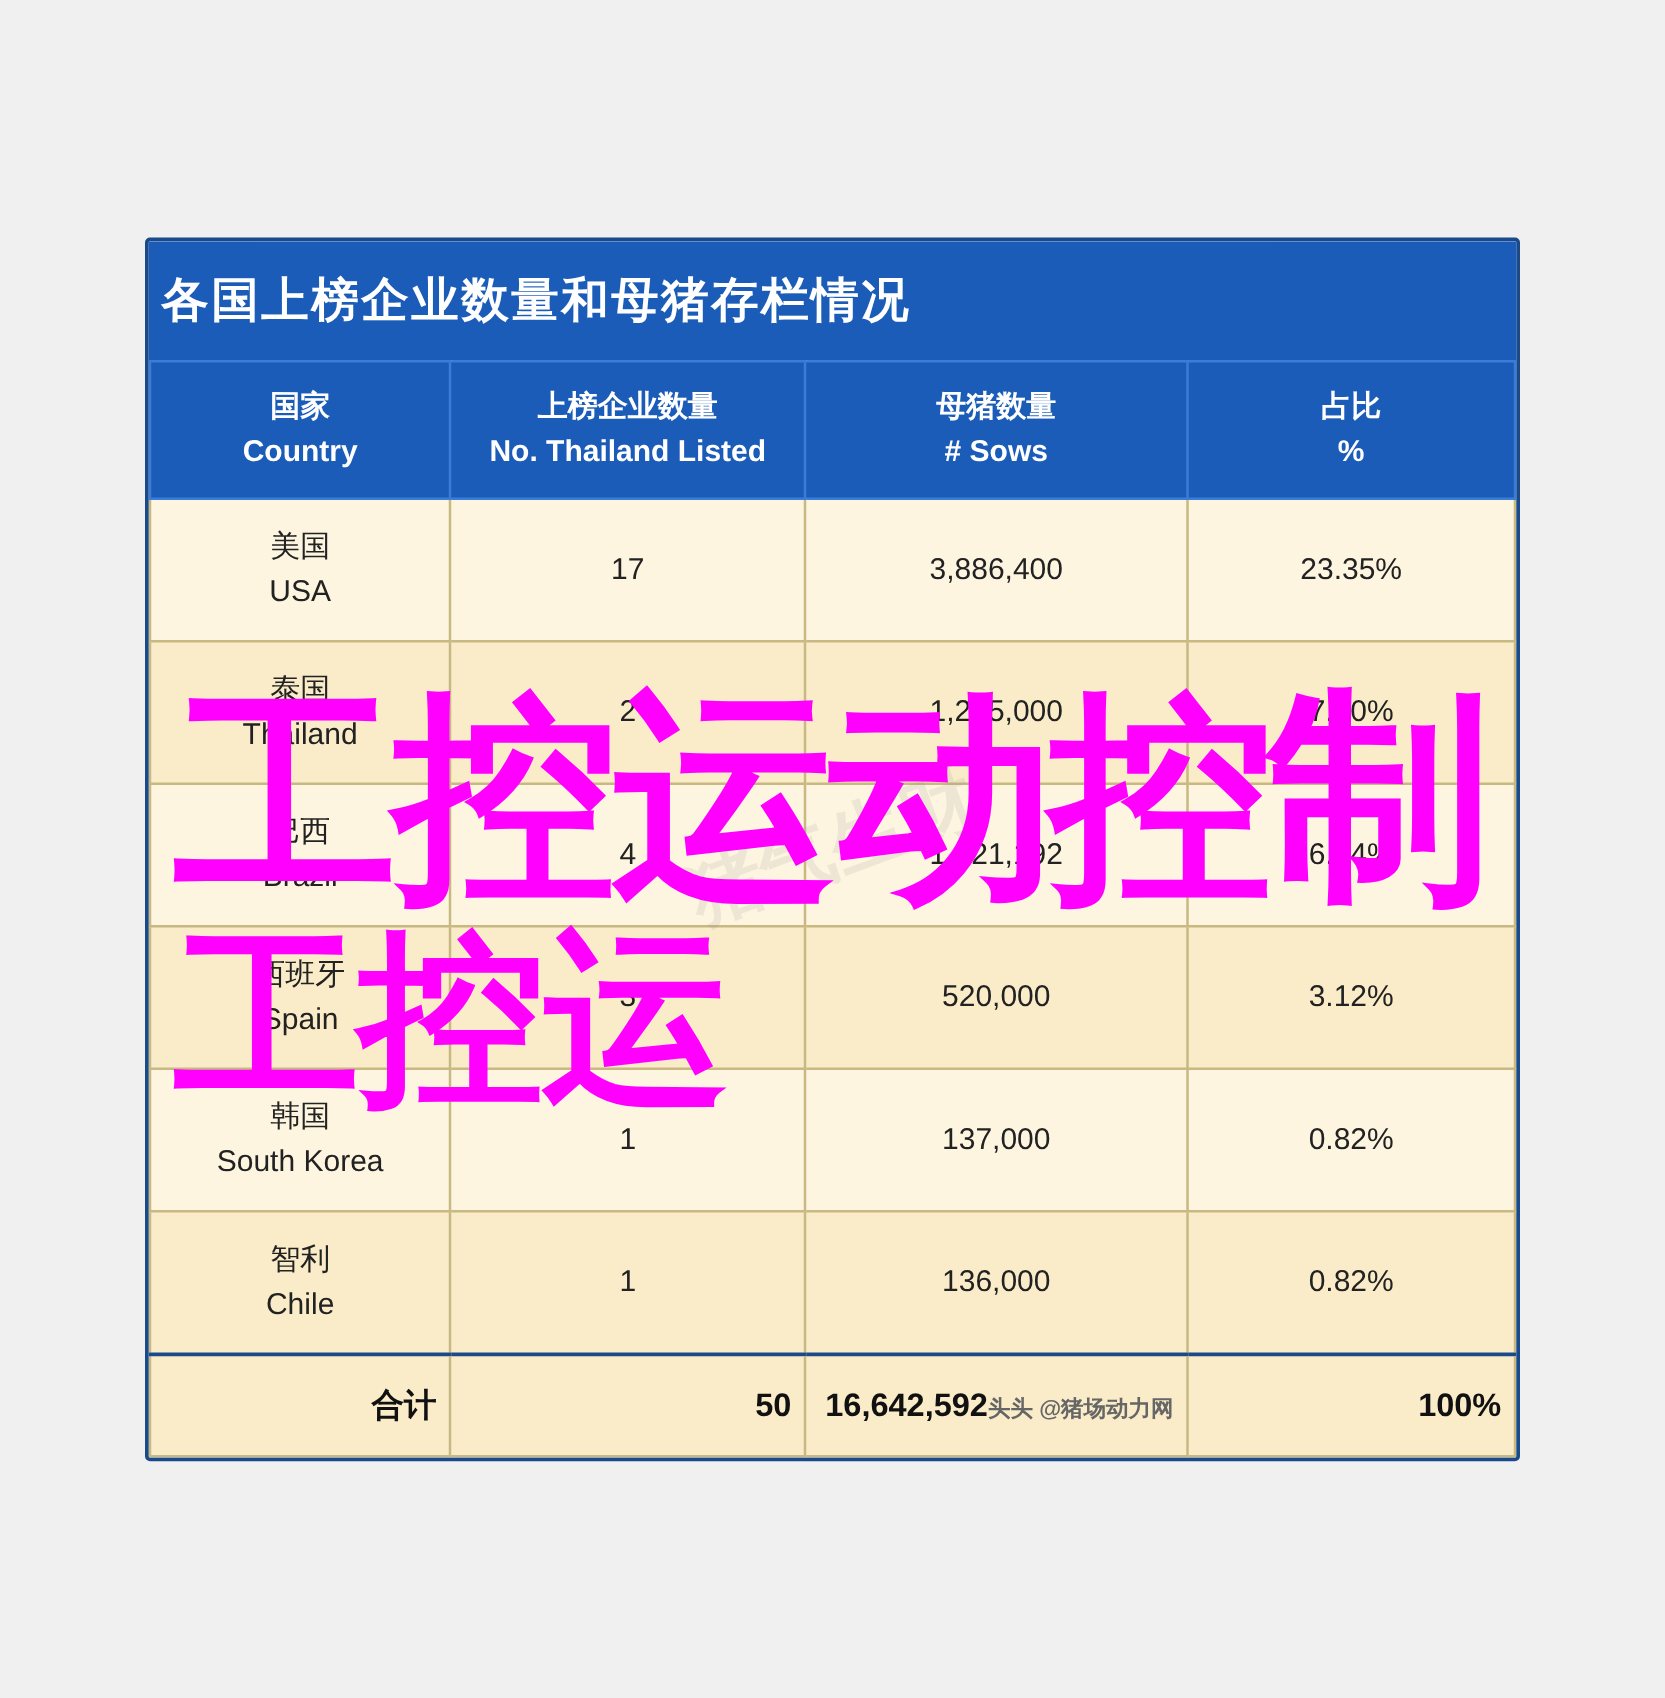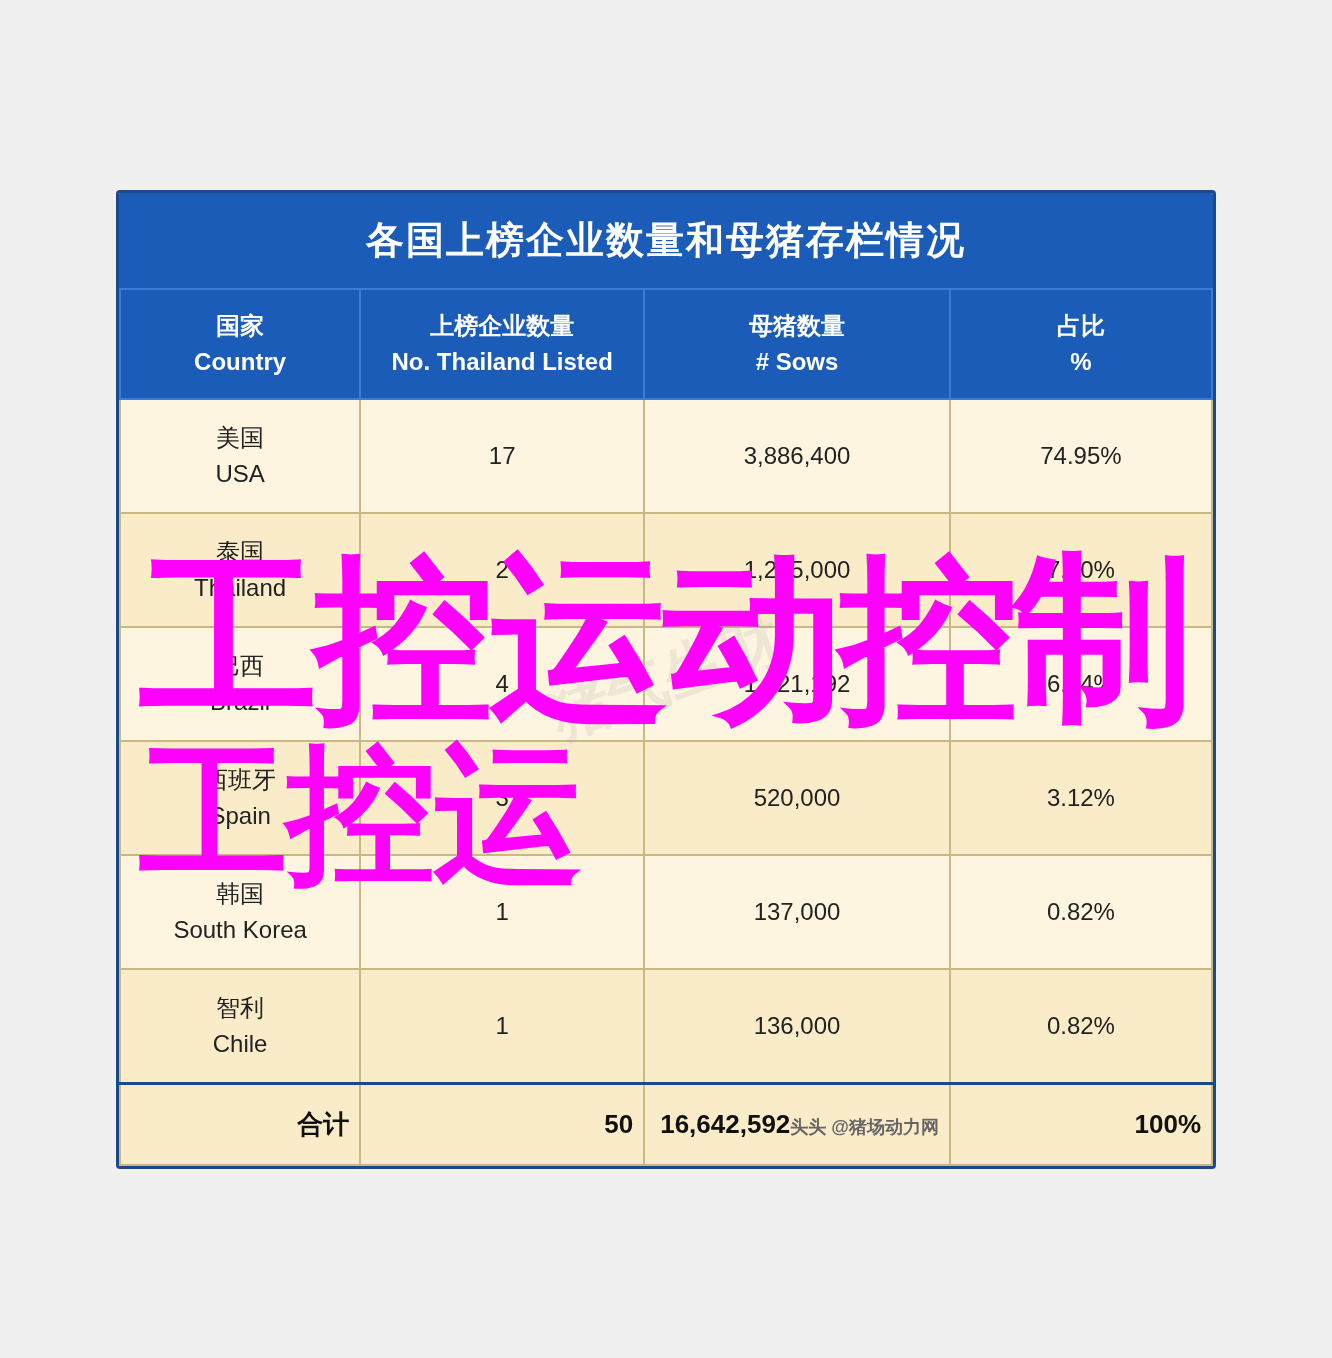--- a/index.html
+++ b/index.html
@@ -24,21 +24,20 @@
       background: #fff;
       border: 3px solid #1a4a8a;
       border-radius: 4px;
       overflow: hidden;
       position: relative;
     }
 
     .table-title {
       background: #1a5cb8;
       color: #fff;
-      text-align: center;
       font-size: 38px;
       font-weight: bold;
       padding: 22px 10px;
       letter-spacing: 2px;
     }
 
     table {
       width: 100%;
       border-collapse: collapse;
     }
@@ -186,21 +185,21 @@
       </tr>
     </thead>
     <tbody id="table-body">
 
         <tr>
       <td>
         美国<br>USA
       </td>
       <td>17</td>
       <td>3,886,400</td>
-      <td>74.95%</td>
+      <td>23.35%</td>
     </tr>
         <tr>
       <td>
         泰国<br>Thailand
       </td>
       <td>2</td>
       <td>1,265,000</td>
       <td>7.60%</td>
     </tr>
         <tr>

